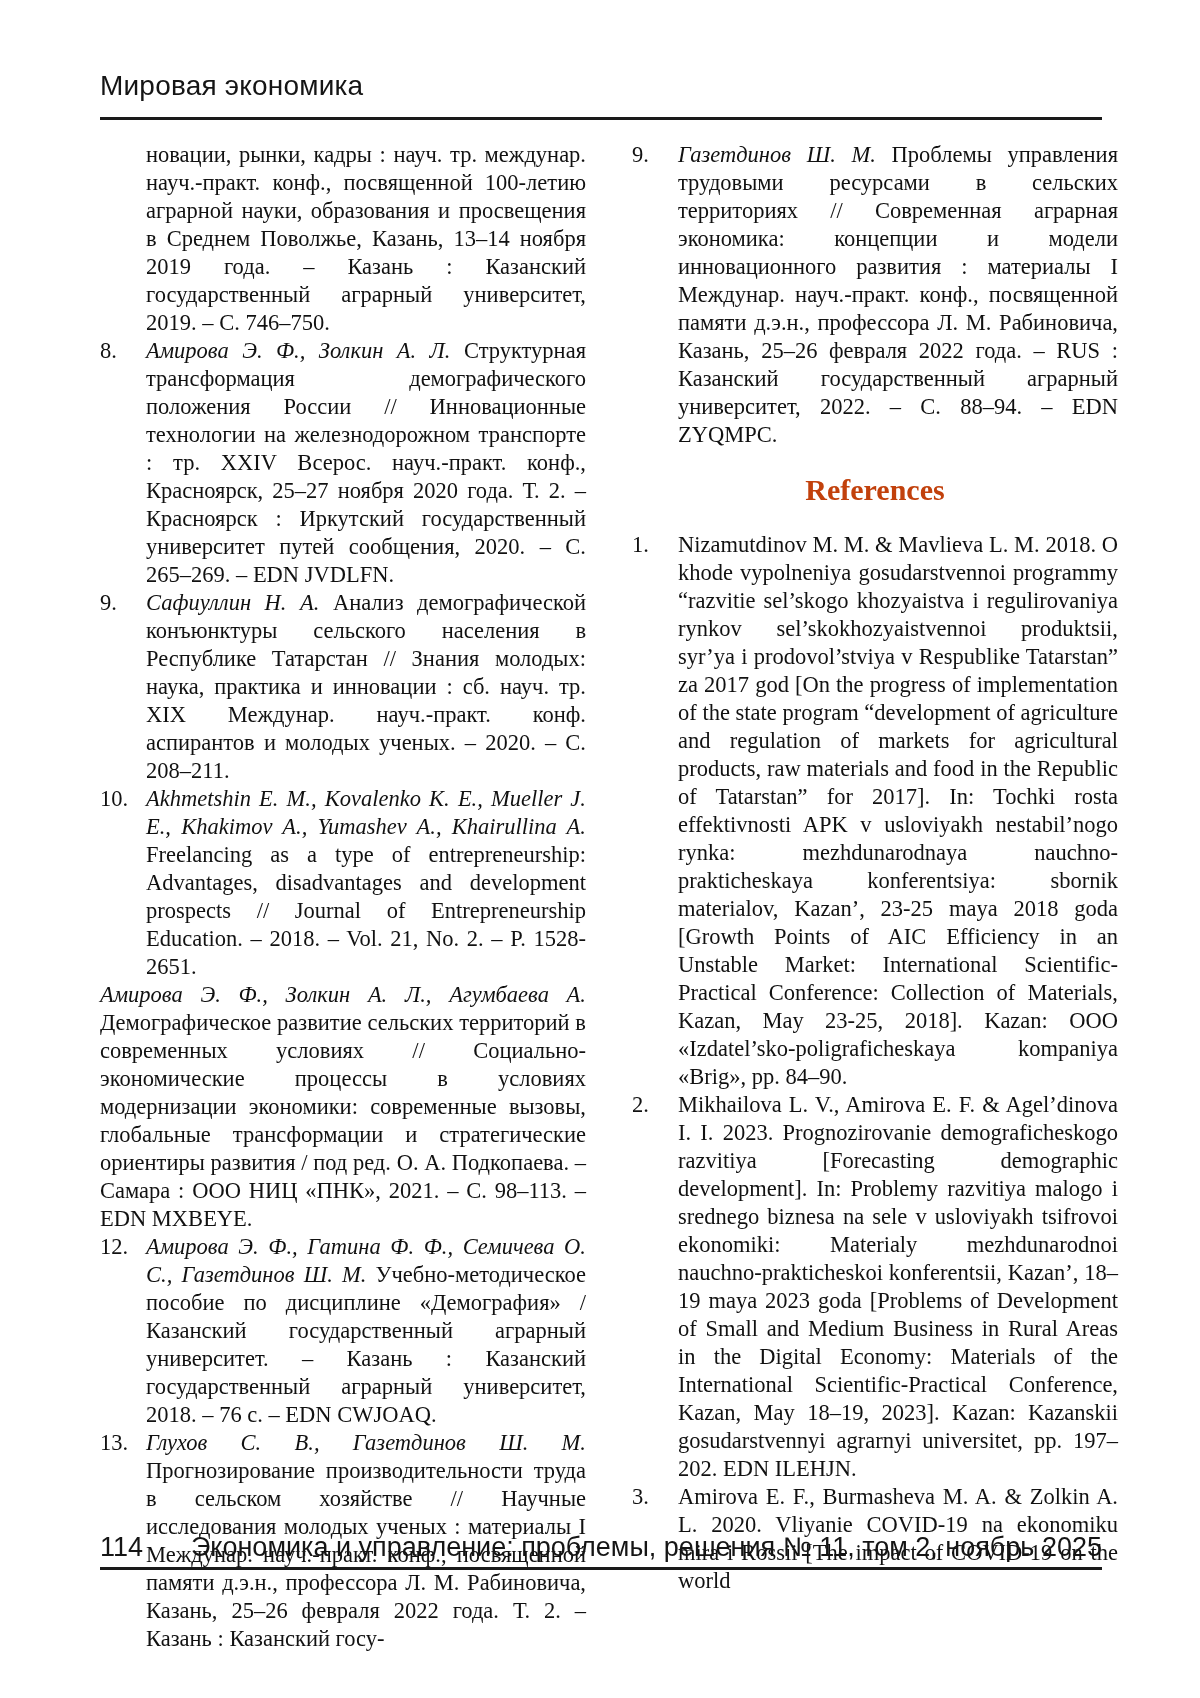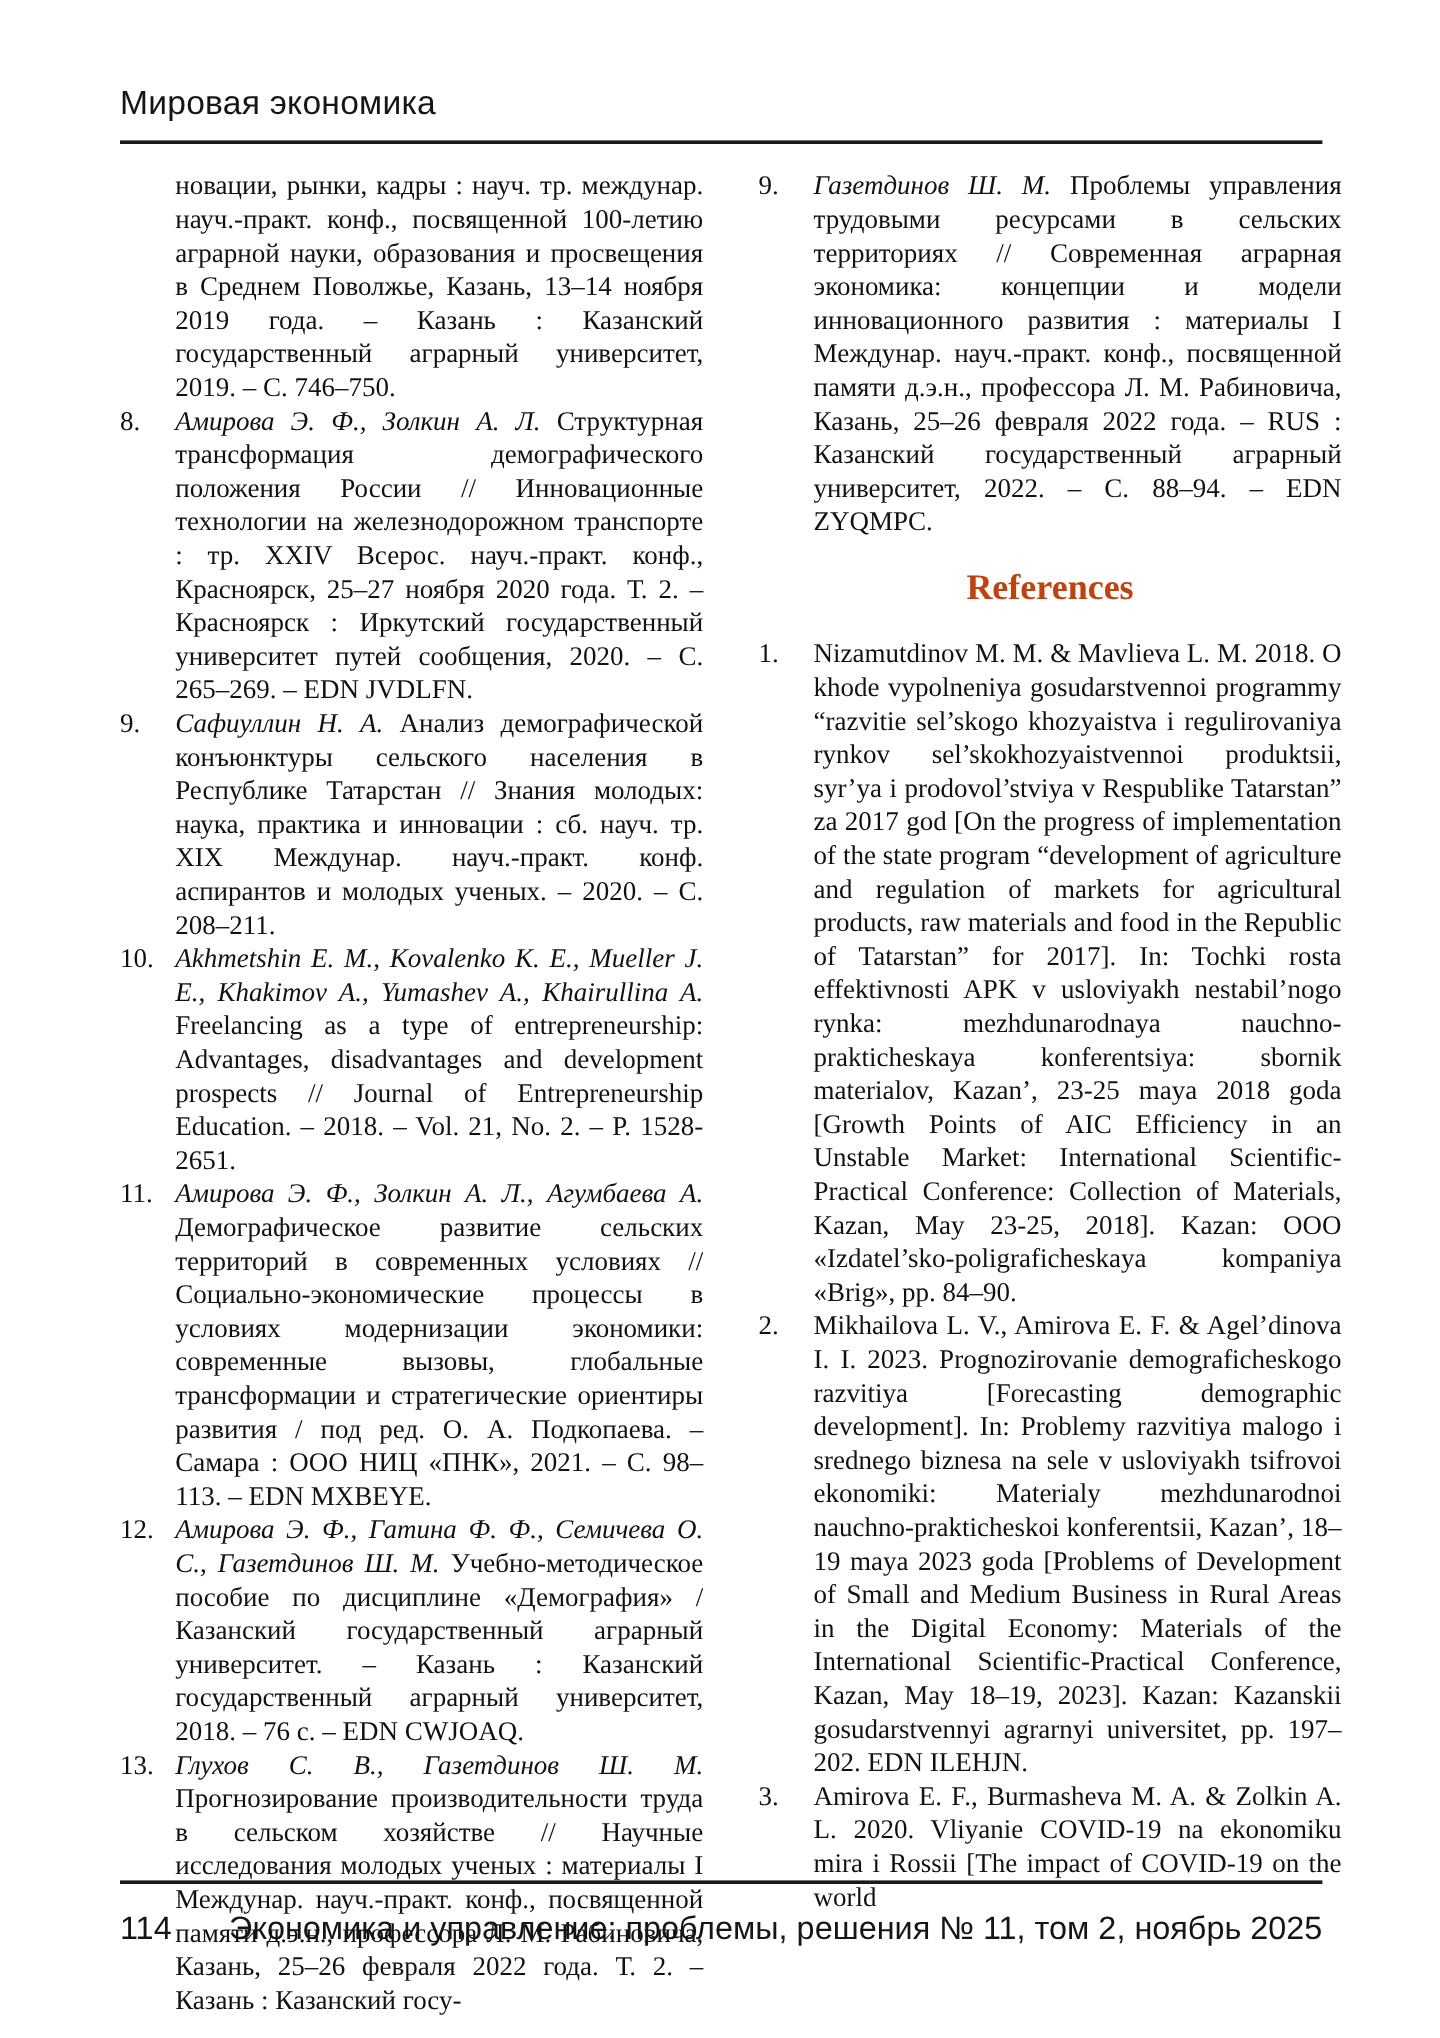--- a/index.html
+++ b/index.html
@@ -38,21 +38,21 @@
   .authors { font-style: italic; }
   .refs-heading {
     font-size: 30px; line-height: 28px; font-weight: bold;
     text-align: center; margin: 27px 0 27px 0; color: #c2410c;
   }
   .footer-rule {
     position: absolute; left: 100px; top: 1567px;
     width: 1002px; height: 2.5px; background: #1a1a1a;
   }
   .footer-row {
-    position: absolute; left: 100px; top: 1592px; width: 1002px;
+    position: absolute; left: 100px; top: 1532px; width: 1002px;
     display: flex; justify-content: space-between; align-items: baseline;
     font-family: "Liberation Sans", sans-serif;
     font-size: 27px; color: #151515;
   }
 </style>
 </head>
 <body>
 
 <div class="section-title">Мировая экономика</div>
 <div class="header-rule"></div>
@@ -71,21 +71,20 @@
       <span class="num">9.</span>
       <span class="txt"><span class="authors">Сафиуллин Н. А.</span><span> Анализ демографической конъюнктуры сельского населения в Республике Татарстан // Знания молодых: наука, практика и инновации : сб. науч. тр. XIX Междунар. науч.-практ. конф. аспирантов и молодых ученых. – 2020. – С. 208–211.</span></span>
     </div>
 
     <div class="ref-item">
       <span class="num">10.</span>
       <span class="txt"><span class="authors">Akhmetshin E. M., Kovalenko K. E., Mueller J. E., Khakimov A., Yumashev A., Khairullina A.</span><span> Freelancing as a type of entrepreneurship: Advantages, disadvantages and development prospects // Journal of Entrepreneurship Education. – 2018. – Vol. 21, No. 2. – P. 1528-2651.</span></span>
     </div>
 
     <div class="ref-item">
-      <span class="num">11.</span>
       <span class="txt"><span class="authors">Амирова Э. Ф., Золкин А. Л., Агумбаева А.</span><span> Демографическое развитие сельских территорий в современных условиях // Социально-экономические процессы в условиях модернизации экономики: современные вызовы, глобальные трансформации и стратегические ориентиры развития / под ред. О. А. Подкопаева. – Самара : ООО НИЦ «ПНК», 2021. – С. 98–113. – EDN MXBEYE.</span></span>
     </div>
 
     <div class="ref-item">
       <span class="num">12.</span>
       <span class="txt"><span class="authors">Амирова Э. Ф., Гатина Ф. Ф., Семичева О. С., Газетдинов Ш. М.</span><span> Учебно-методическое пособие по дисциплине «Демография» / Казанский государственный аграрный университет. – Казань : Казанский государственный аграрный университет, 2018. – 76 с. – EDN CWJOAQ.</span></span>
     </div>
 
     <div class="ref-item">
       <span class="num">13.</span>

